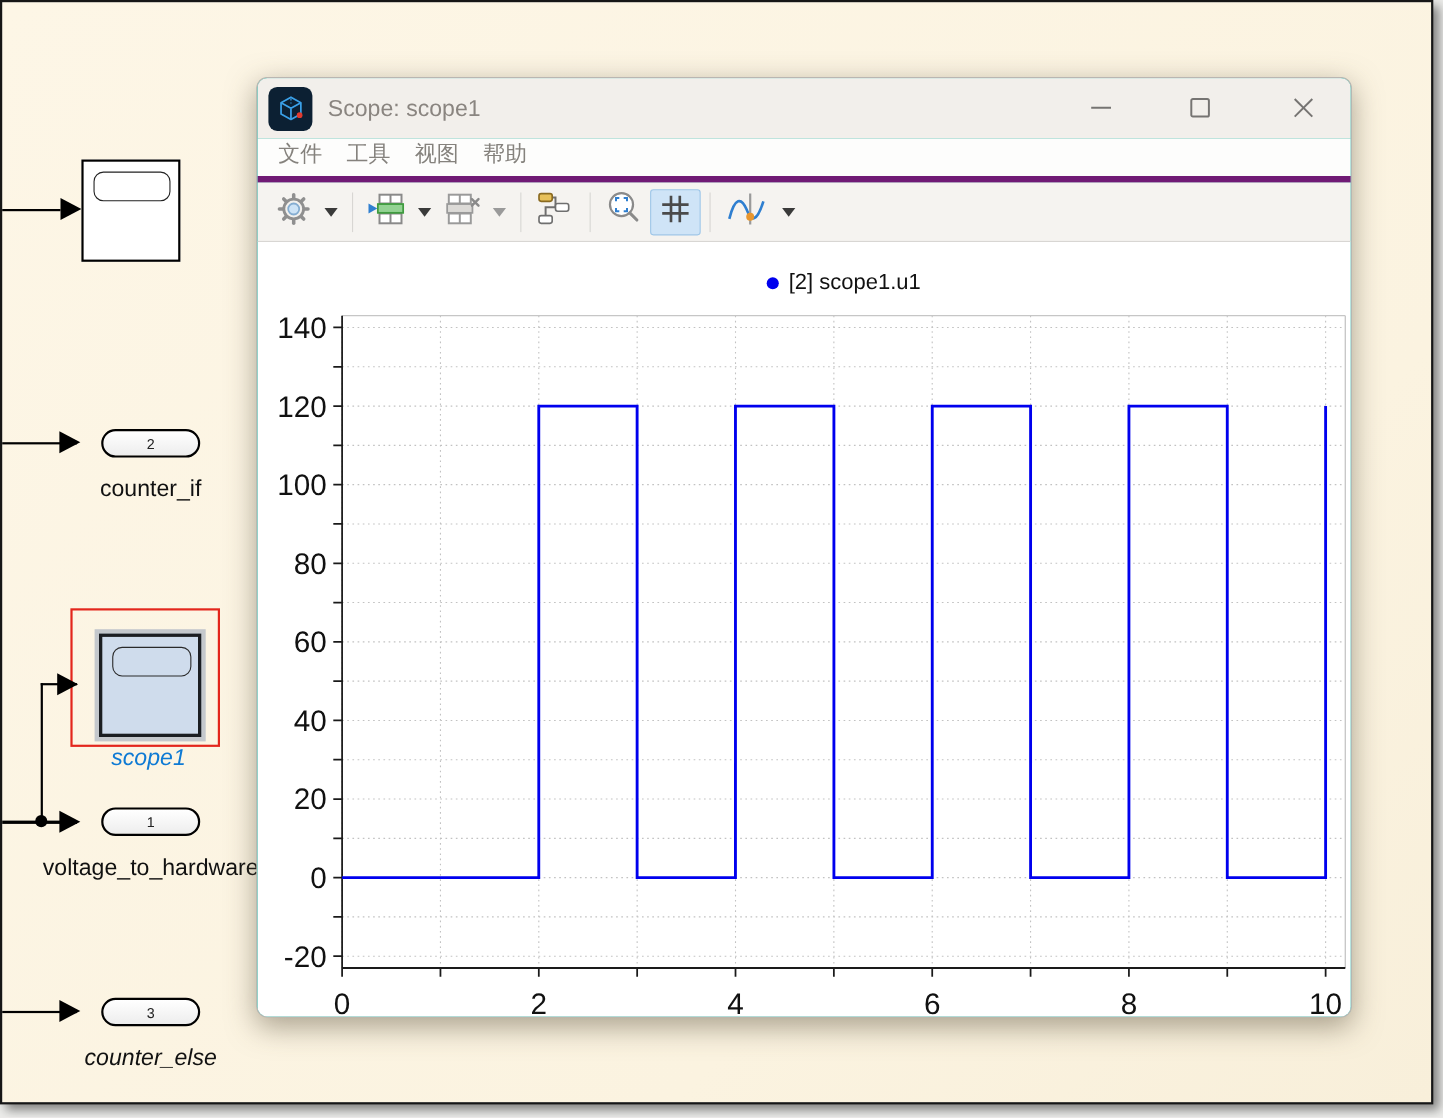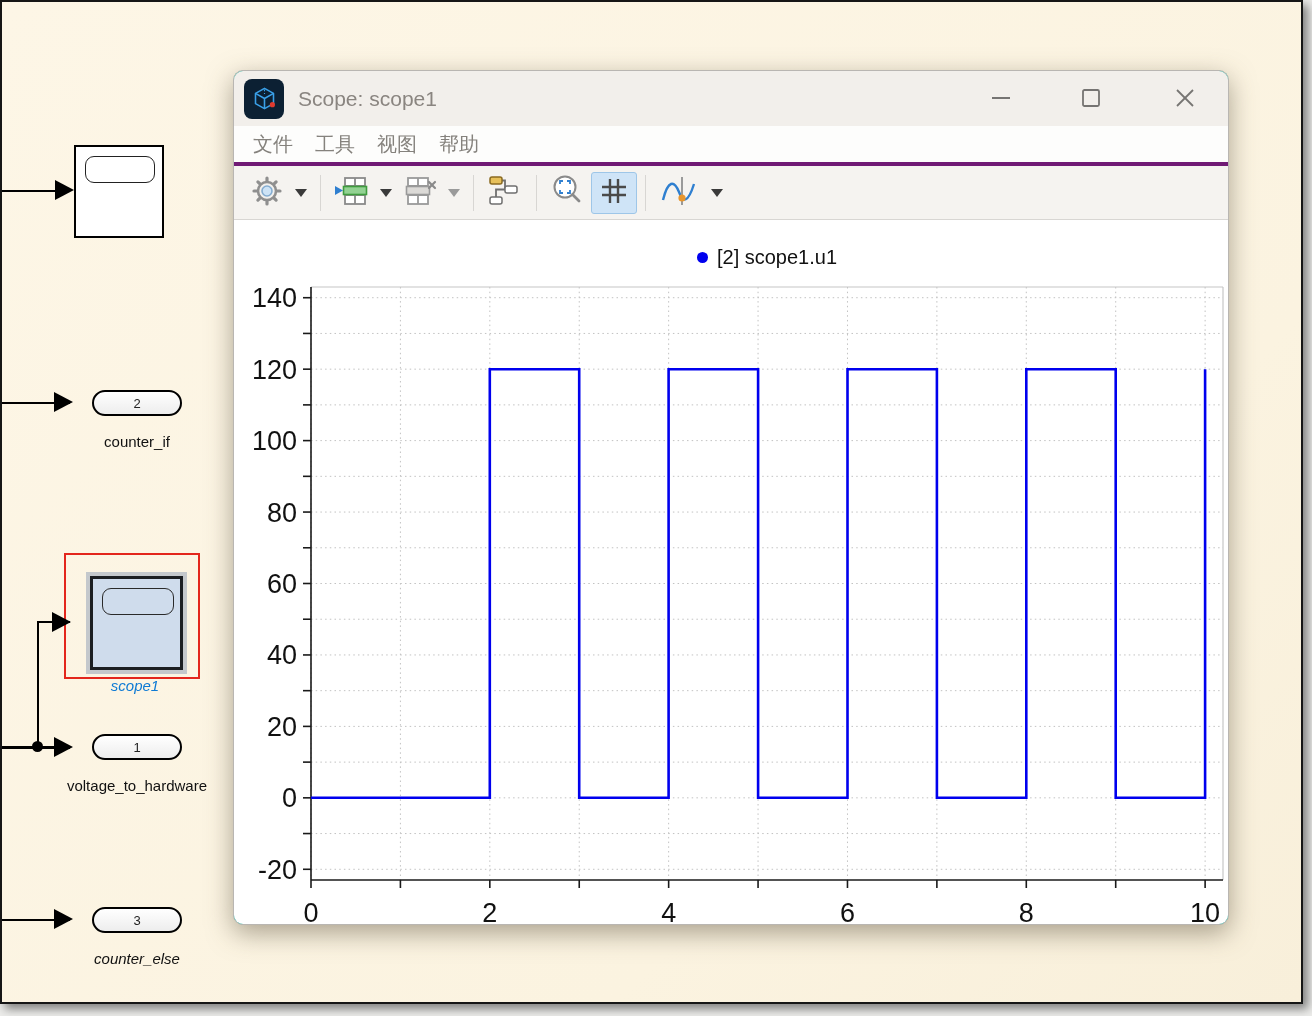--- a/index.html
+++ b/index.html
@@ -15,37 +15,37 @@
   .arrowhead{position:absolute;width:0;height:0;border-top:10.5px solid transparent;
     border-bottom:10.5px solid transparent;border-left:19px solid #000;}
   .junction{position:absolute;width:11px;height:11px;border-radius:50%;background:#000;}
   .scope-block{position:absolute;background:#fff;border:2px solid #000;}
   .scope-block .screen-rect{position:absolute;left:9px;top:9px;width:70px;height:27px;
     border:1.5px solid #222;border-radius:9px;}
   .outport{position:absolute;width:90px;height:26px;border:2px solid #000;border-radius:13px;
     background:linear-gradient(#ffffff,#ededed);display:flex;align-items:center;justify-content:center;
     font-size:13px;color:#222;}
   .blk-label{position:absolute;transform:translateX(-50%);white-space:nowrap;
-    font-size:15px;color:#111;}
+    font-size:21px;color:#111;}
   .sel-rect{position:absolute;border:2px solid #e3261c;background:transparent;}
   .scope-block.selected{background:#cfdcec;border:3px solid #1b1e22;box-shadow:0 0 0 4px #c4c8cc;}
   .scope-block.selected .screen-rect{border-color:#2a2a2a;background:transparent;}
 
   
   .scope-window{position:absolute;left:233px;top:70px;width:996px;height:855px;background:#14b8a6;
     border:1px solid #b9b6b2;border-radius:10px;box-shadow:0 8px 26px rgba(90,80,60,.5);overflow:hidden;}
   .titlebar{position:relative;height:55px;background:#f2efeb;display:flex;align-items:center;}
   .app-icon{width:40px;height:40px;margin-left:10px;border-radius:8px;background:#0c2033;
     display:flex;align-items:center;justify-content:center;}
   .win-title{margin-left:14px;font-size:21px;color:#8a8580;}
   .wbtn{position:absolute;top:7px;width:46px;height:40px;display:flex;align-items:center;justify-content:center;cursor:default;}
   .wbtn-min{left:744px;} .wbtn-max{left:834px;} .wbtn-close{left:928px;}
 
-  .menubar{height:40px;background:#fdfdfc;display:flex;align-items:center;padding-left:8px;
-    border-bottom:4px solid #701a75;}
+  .menubar{height:40px;background:#fdfdfc;display:flex;padding-left:8px;
+    border-bottom:6px solid #701a75;}
   .menu-item{font-size:20px;color:#85827d;padding:0 11px;}
 
   .toolbar{height:54px;background:#f5f3f0;border-bottom:1px solid #d8d6d3;
     display:flex;align-items:center;padding-left:10px;}
   .tbtn{width:46px;height:42px;display:flex;align-items:center;justify-content:center;border-radius:3px;}
   .tbtn.active{background:#cfe4f7;border:1px solid #9ec6e8;}
   .drop{width:22px;height:42px;display:flex;align-items:center;justify-content:center;}
   .drop i{display:block;width:0;height:0;border-left:6px solid transparent;
     border-right:6px solid transparent;border-top:8px solid #3a3a3a;}
   .drop.disabled i{border-top-color:#9a9a9a;}

